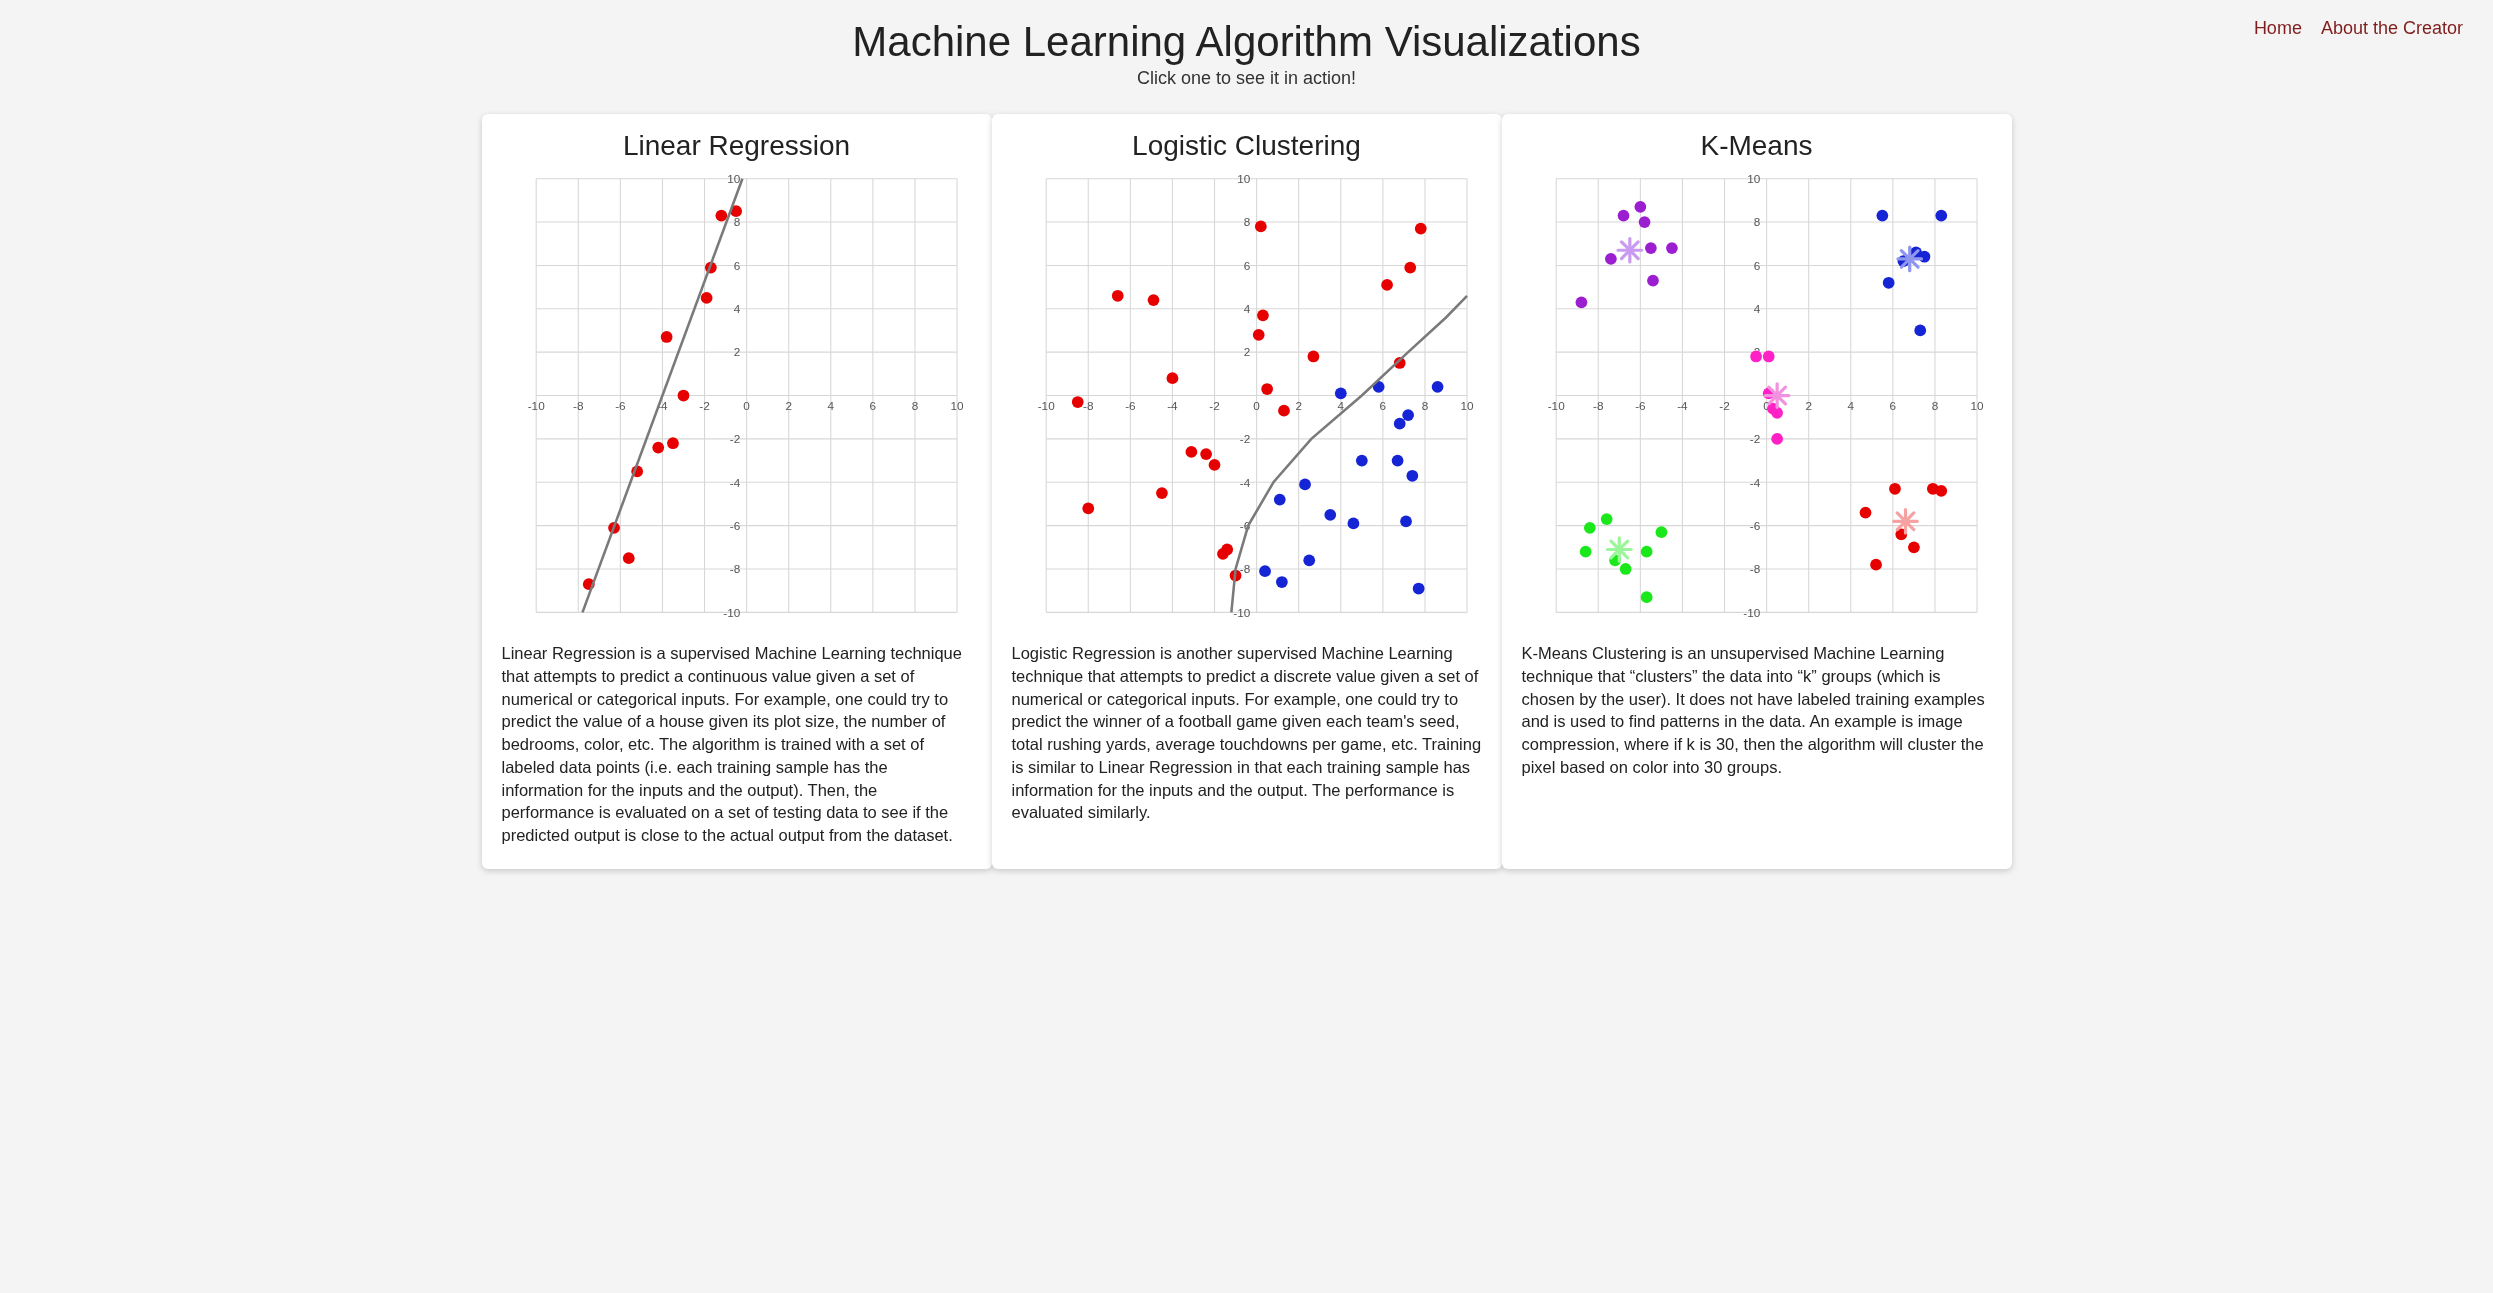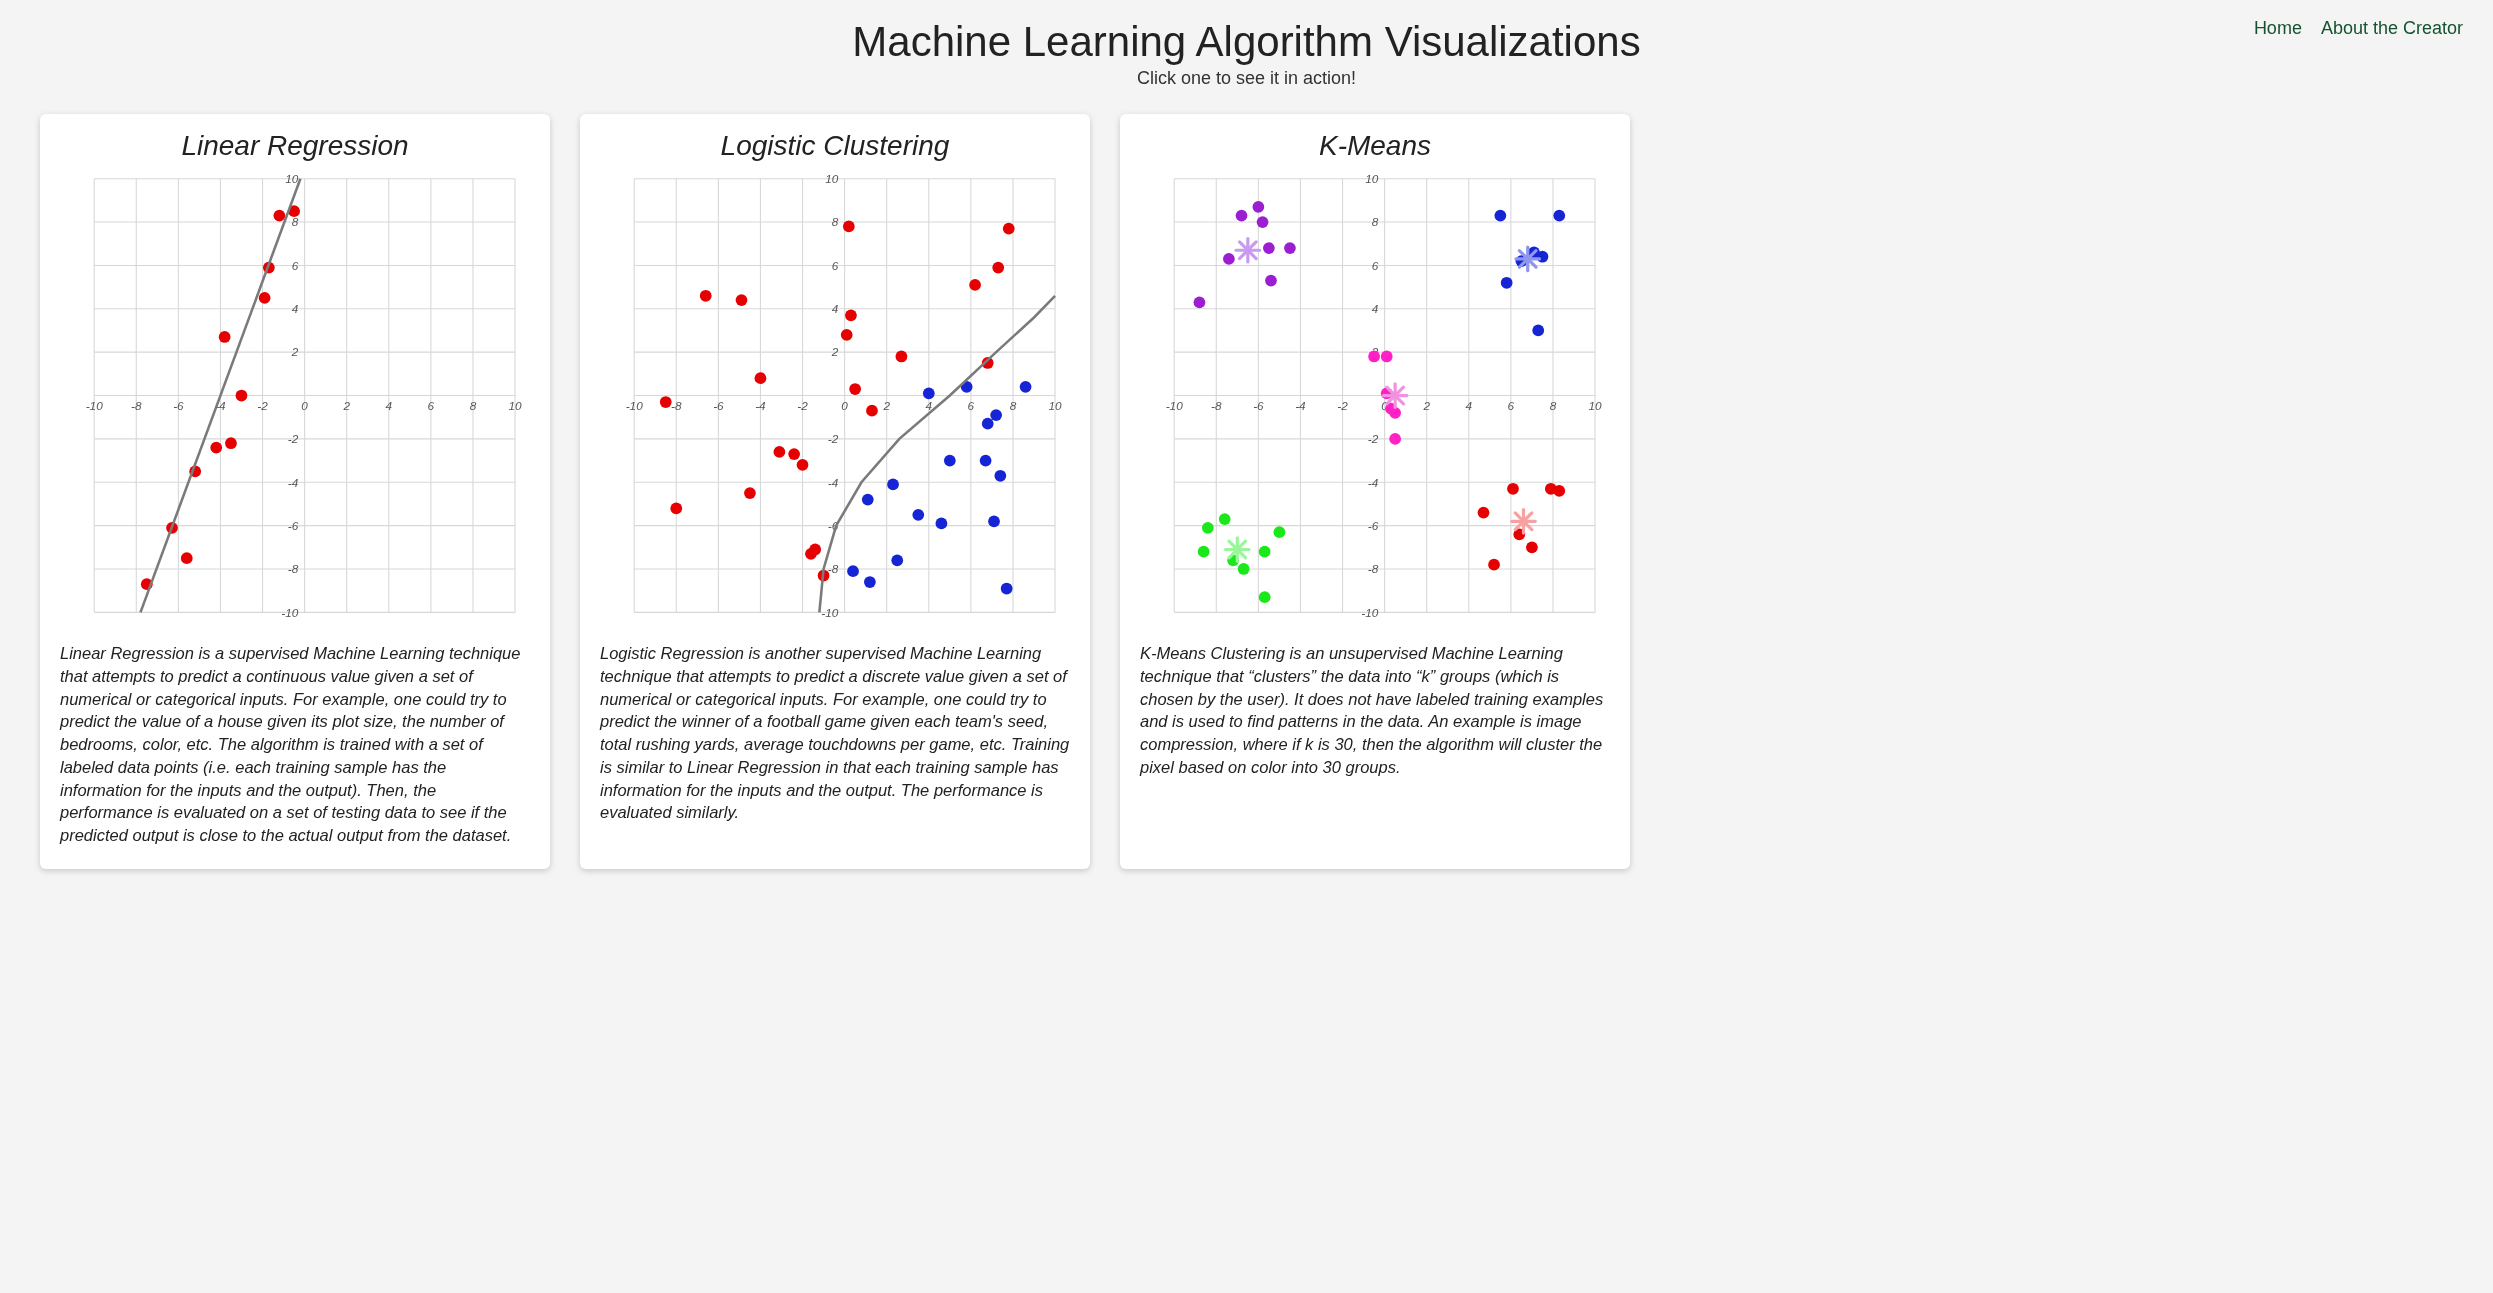--- a/index.html
+++ b/index.html
@@ -16,42 +16,40 @@
   }
   .topnav {
     position: absolute;
     top: 18px;
     right: 30px;
     font-size: 18px;
     color: #222;
   }
   .topnav a {
     margin-left: 14px;
-    color: #14532d;
+    color: #7f1d1d;
     text-decoration: none;
     cursor: pointer;
   }
   h1.page-title {
     text-align: center;
     font-size: 42px;
     font-weight: 400;
     margin: 8px 0 2px 0;
   }
   .subtitle {
     text-align: center;
     font-size: 18px;
     color: #333;
     margin-bottom: 25px;
   }
   .cards {
     display: flex;
-    gap: 30px;
-    justify-content: flex-start;
+    justify-content: center;
     align-items: stretch;
-    font-style: italic;
   }
   .card {
     flex: 1 1 0;
     background: #ffffff;
     border-radius: 6px;
     box-shadow: 0 2px 6px rgba(0,0,0,0.18);
     padding: 12px 20px 22px 20px;
     cursor: pointer;
     max-width: 470px;
     display: flex;

